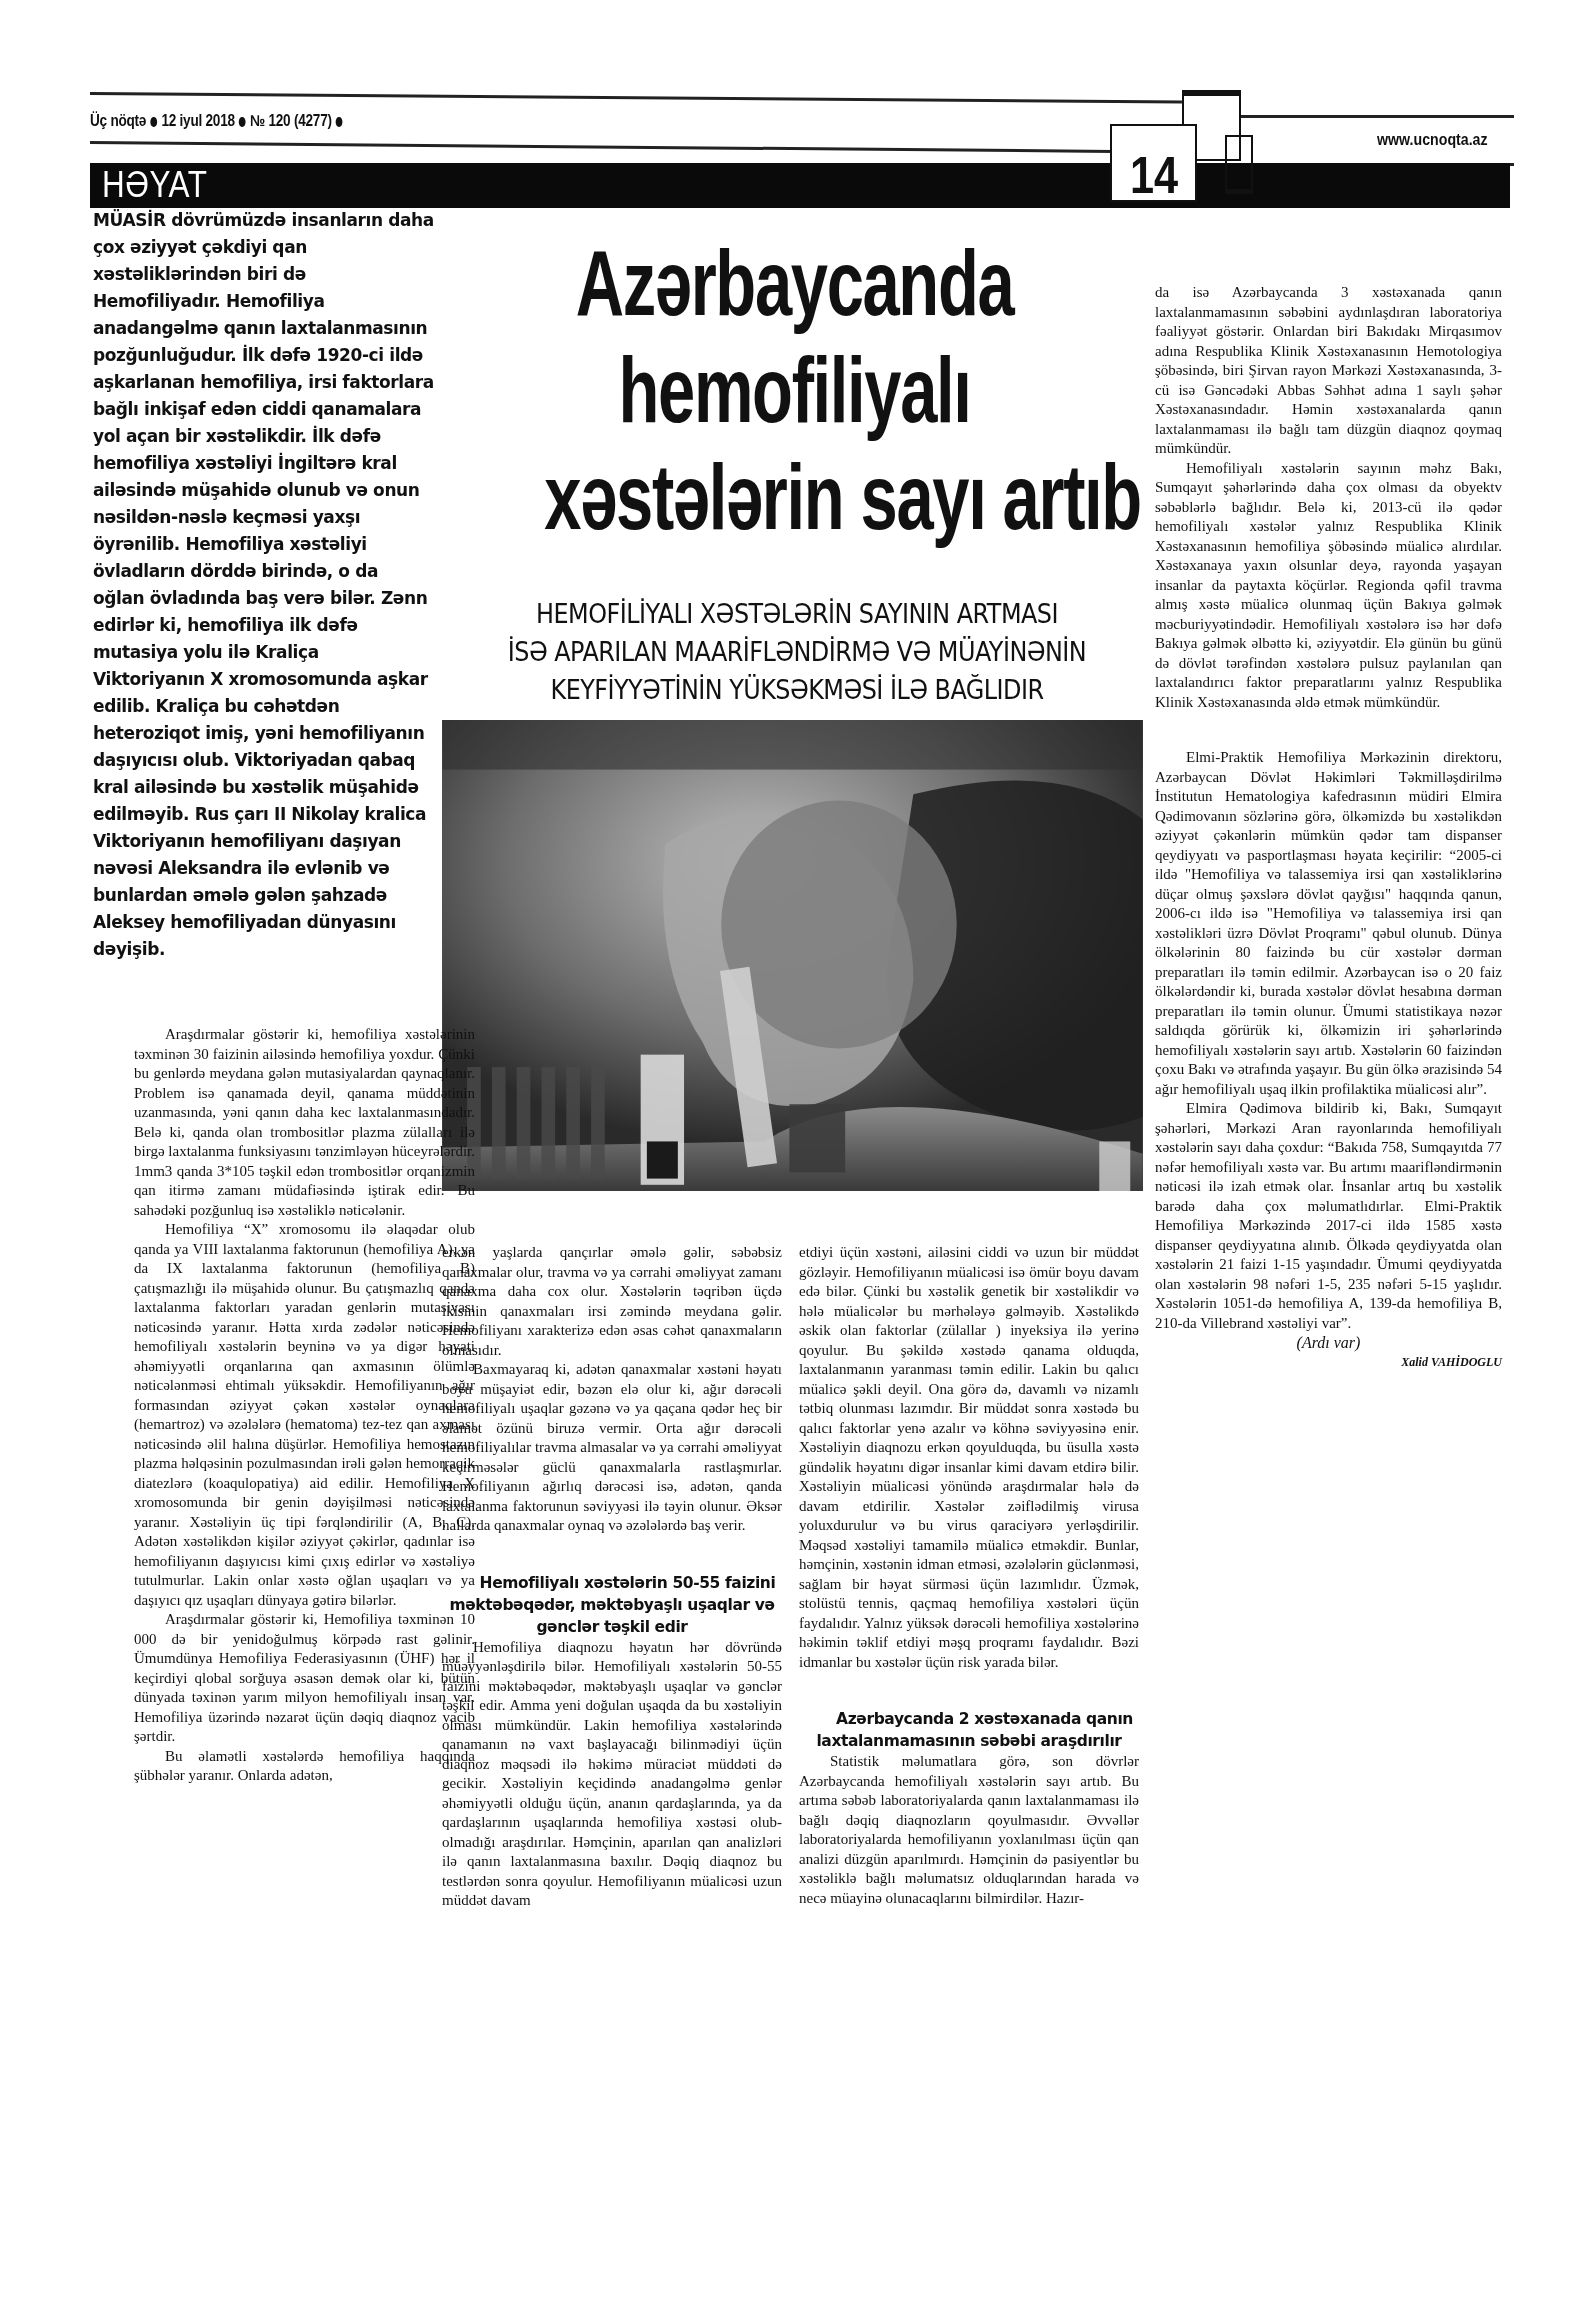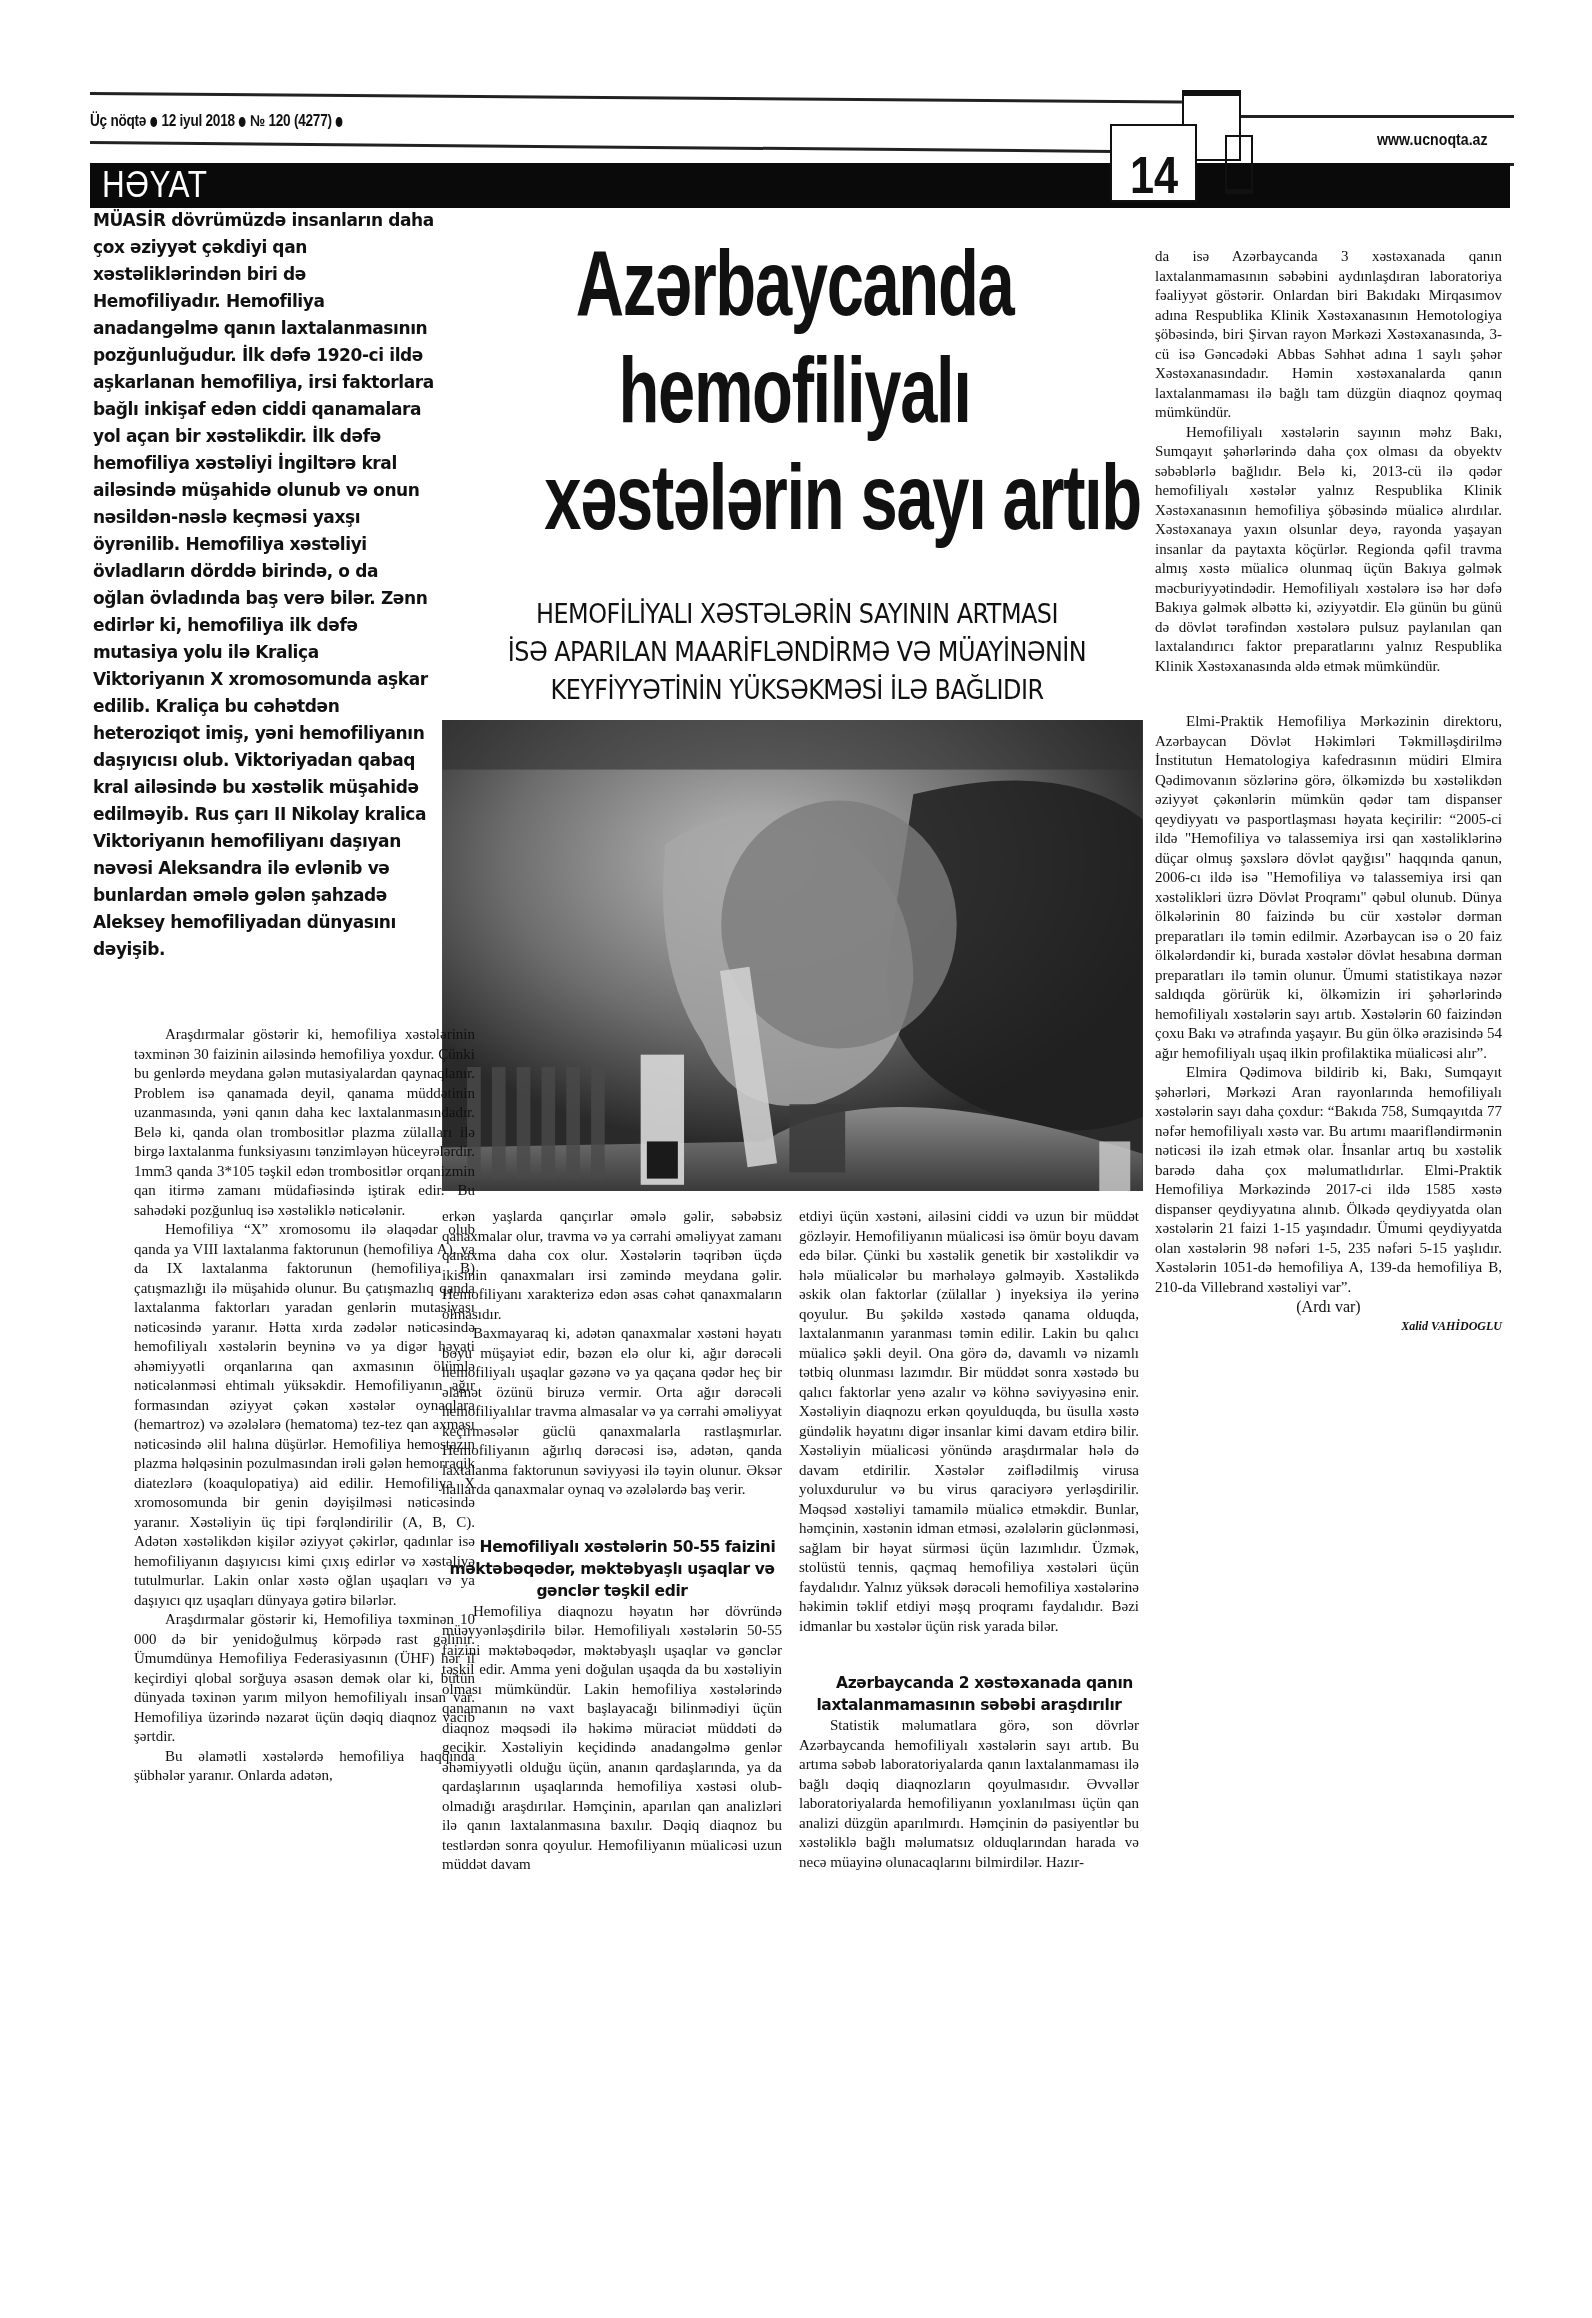--- a/index.html
+++ b/index.html
@@ -13,30 +13,30 @@
   .section-label { left: 102px; top: 163px; color: #fff; font-family: "Liberation Sans", sans-serif; font-size: 37px; line-height: 43px; letter-spacing: 0.6px; transform: scaleX(0.85); transform-origin: left; }
   .pagebox { left: 1110px; top: 124px; width: 87px; height: 78px; background: #fff; border: 2.5px solid #111; box-sizing: border-box; }
   .pagenum { left: 1117px; top: 149px; width: 74px; text-align: center; font-family: "Liberation Sans", sans-serif; font-weight: bold; font-size: 51px; line-height: 53px; transform: scaleX(0.85); }
   .deco1 { left: 1182px; top: 90px; width: 59px; height: 71px; border: 2.5px solid #111; box-sizing: border-box; border-top-width: 6.2px; }
   .deco2 { left: 1225px; top: 135px; width: 28px; height: 59px; border: 2.5px solid #111; box-sizing: border-box; border-bottom-width: 5.6px; }
 
   .lead { left: 93px; top: 207px; width: 341px; font-family: "DejaVu Sans", sans-serif; font-weight: bold; font-size: 17px; line-height: 27px; letter-spacing: -0.4px; }
   .lead p { margin: 0; }
   .col { position: absolute; font-family: "Liberation Serif", serif; font-size: 15px; line-height: 19.5px; text-align: justify; hyphens: auto; }
   .col p { margin: 0; text-indent: 31px; }
-  .col p.noindent { text-indent: 0; }
+  .col p.noindent { text-indent: 0; margin-top: 36px; }
   .subhead-small { font-family: "DejaVu Sans", sans-serif; font-weight: bold; font-size: 15.5px; line-height: 22px; text-align: center; letter-spacing: -0.4px; margin: 0; }
 
   .headline { left: 447px; top: 230px; width: 695px; text-align: center; font-family: "Liberation Sans", sans-serif; font-weight: bold; font-size: 93px; line-height: 107px; letter-spacing: -1.9px; transform: scaleX(0.72); transform-origin: center top; white-space: nowrap; }
   .headline div { margin: 0; }
   .deck { left: 459px; top: 595px; width: 676px; text-align: center; font-family: "DejaVu Sans", sans-serif; font-size: 26px; line-height: 38px; letter-spacing: -0.6px; transform: scaleX(0.92); transform-origin: center top; }
   .photo { left: 442px; top: 720px; width: 701px; height: 471px; overflow: hidden; background: #555; }
   .photo svg { display: block; }
 
-  .ardi { font-size: 16px; text-align: center; margin: 7.4px 0 0 0; }
+  .ardi { font-style: italic; font-size: 16px; text-align: center; margin: 7.4px 0 0 0; }
   .author { font-style: italic; font-weight: bold; font-size: 12px; text-align: right; margin: 10px 0 0 0; }
 </style>
 </head>
 <body>
 
 <div class="rule" style="left:90px; top:92px; width:1092px; transform: rotate(0.45deg); transform-origin:left;"></div>
 <div class="rule" style="left:1241px; top:115px; width:273px;"></div>
 <div class="rule" style="left:90px; top:141px; width:1023px; transform: rotate(0.5deg); transform-origin:left;"></div>
 <div class="rule" style="left:1253px; top:163px; width:261px;"></div>
 

